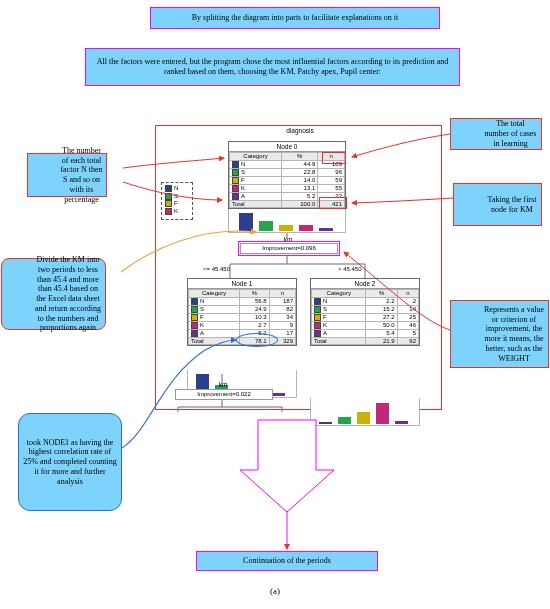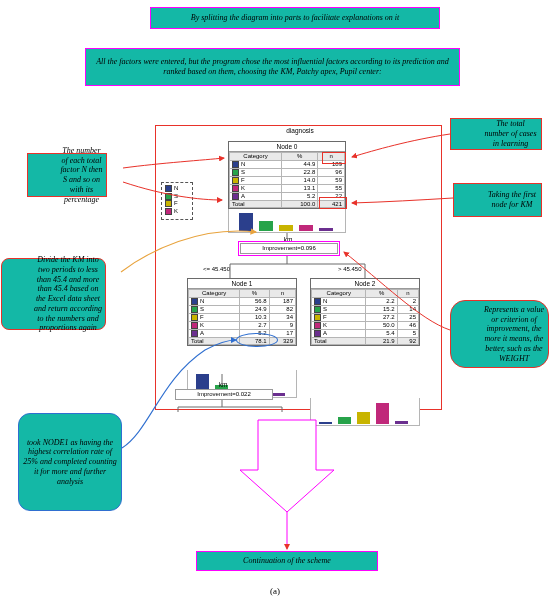--- a/index.html
+++ b/index.html
@@ -3,23 +3,23 @@
 <meta charset="utf-8">
 <style>
   html,body{margin:0;padding:0;}
   body{
     width:550px;height:609px;position:relative;background:#ffffff;
     font-family:"Liberation Serif", serif;font-size:8px;color:#000;
     overflow:hidden;
   }
   .abs{position:absolute;box-sizing:border-box;}
   .callout{
-    border:1px solid #ff00ff;background:#14b8a6;color:#000;
+    border:1px solid #ff00ff;background:#7dd3fc;color:#000;
     display:flex;align-items:center;justify-content:center;text-align:center;
-    padding:2px 3px;line-height:1.22;font-style:italic;
+    padding:2px 3px;line-height:1.22;
   }
   .callout.red{border-color:#e8322a;padding-left:32px;}
   .callout.blue{border-color:#2f6fd0;}
   .callout.rounded{border-radius:12px;}
   .callout.rounded-sm{border-radius:8px;}
   
   #diagram-frame{border:1px solid #e8322a;}
   .node-box{border:1px solid #6a6a6a;background:#ffffff;}
   .node-title{
     text-align:center;font-size:6.5px;border-bottom:1px solid #9a9a9a;
@@ -68,25 +68,25 @@
 </div>
 
 <div class="abs callout blue rounded" style="left:18px;top:413px;width:104px;height:98px;">
   <span>took NODE1 as having the highest correlation rate of 25% and completed counting it for more and further analysis</span>
 </div>
 
 <div class="abs callout red" style="left:450px;top:118px;width:92px;height:32px;">
   <span>The total number of cases in learning</span>
 </div>
 
-<div class="abs callout red" style="left:453px;top:183px;width:89px;height:34px;">
+<div class="abs callout red" style="left:453px;top:183px;width:89px;height:43px;">
   <span>Taking the first node for KM</span>
 </div>
 
-<div class="abs callout red" style="left:450px;top:300px;width:99px;height:68px;border-radius:15px;">
+<div class="abs callout red" style="left:450px;top:300px;width:99px;height:68px;">
   <span>Represents a value or criterion of improvement, the more it means, the better, such as the WEIGHT</span>
 </div>
 
 <div class="abs" id="diagram-frame" style="left:155px;top:125px;width:287px;height:285px;"></div>
 
 <div class="abs label-plain" style="left:230px;top:127px;width:140px;">
   <span>diagnosis</span>
 </div>
 
 <div class="abs node-box" style="left:228px;top:141px;width:118px;height:68px;">
@@ -307,18 +307,18 @@
   <path d="M121,272 C150,250 200,226 256,232" stroke="#e8a33d" stroke-width="1.1" fill="none" marker-end="url(#ah-orange)"></path>
 
   <path d="M122,448 C150,430 160,380 205,350 C220,342 228,340 236,340" stroke="#2f6fd0" stroke-width="1.1" fill="none" marker-end="url(#ah-blue)"></path>
 
   <polygon points="258,420 316,420 316,470 334,470 287,512 240,470 258,470" fill="#ffffff" stroke="#ff00ff" stroke-width="1"></polygon>
 
   <line x1="287" y1="512" x2="287" y2="549" stroke="#ff00ff" stroke-width="1" marker-end="url(#ah-red)"></line>
 </svg>
 
 <div class="abs callout" style="left:196px;top:551px;width:182px;height:20px;">
-  <span>Continuation of the scheme</span>
+  <span>Continuation of the periods</span>
 </div>
 
 <div class="abs footer-label" style="left:0;top:586px;">
   <span>(a)</span>
 </div>
 
 </body></html>

